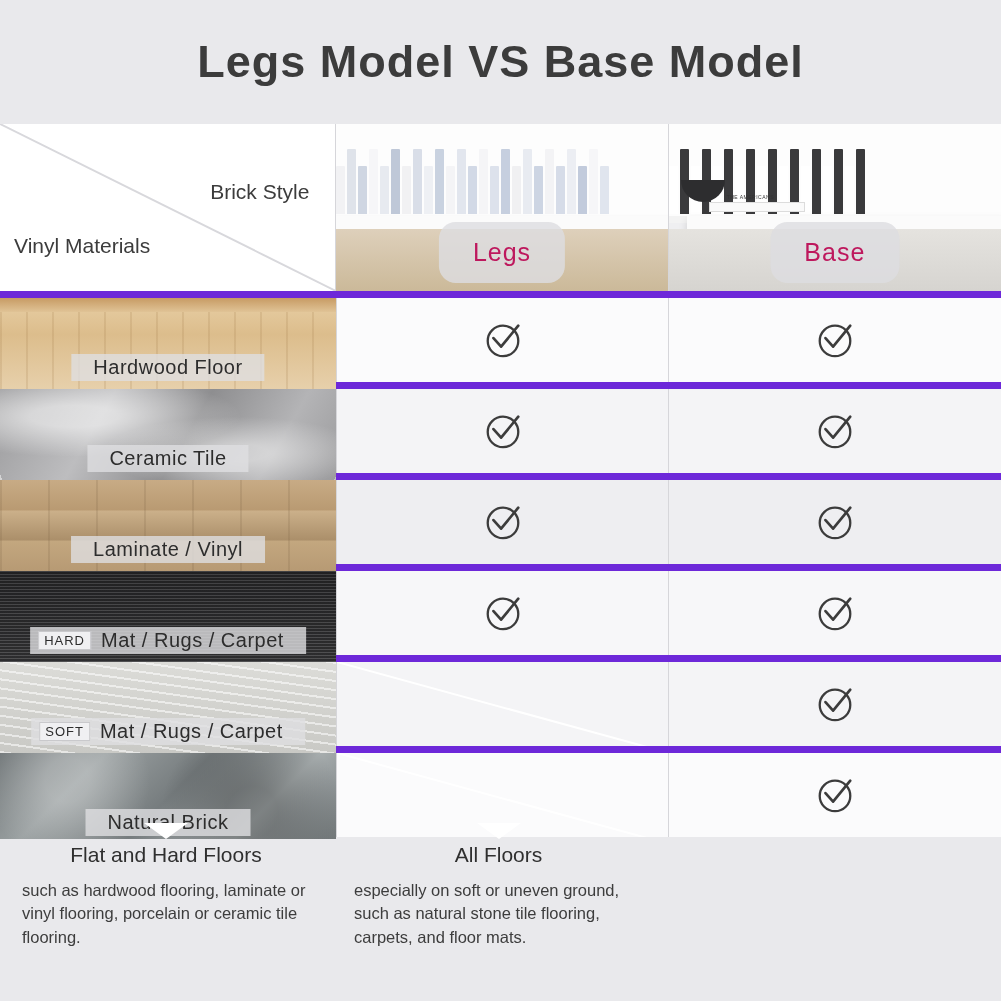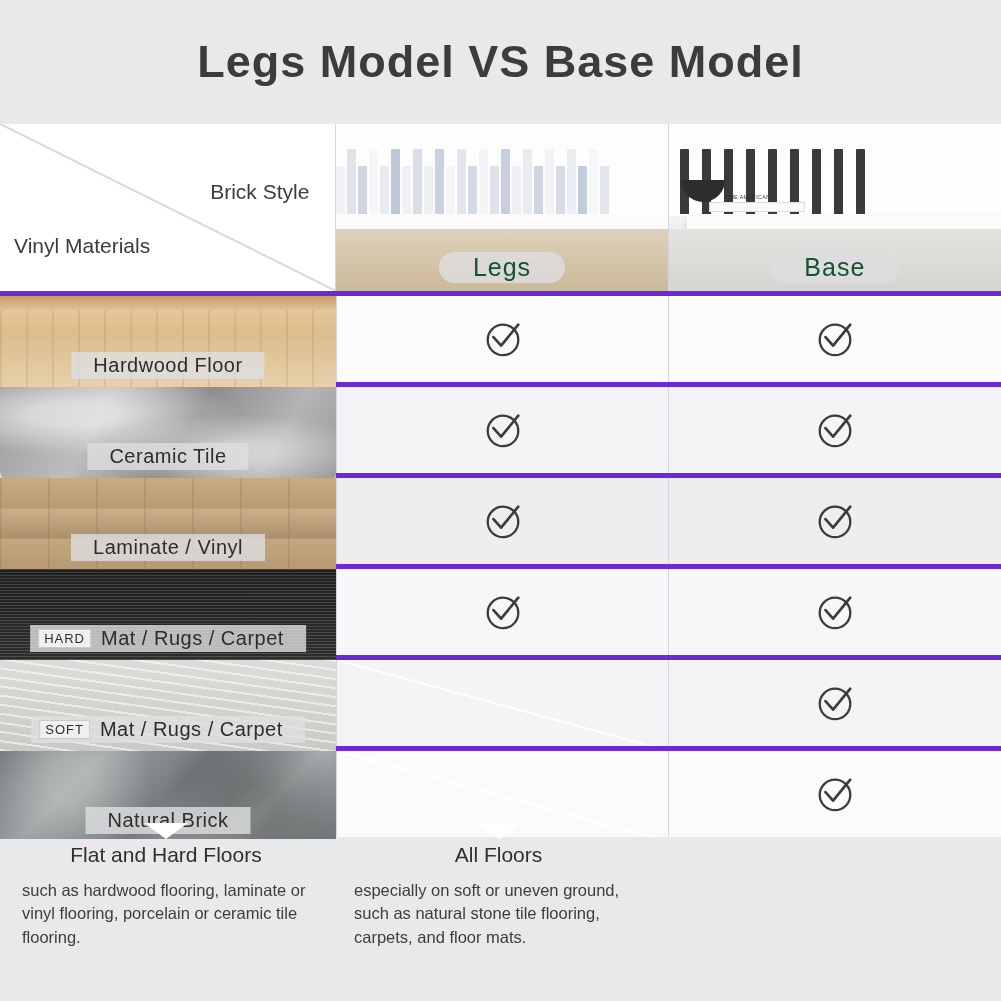--- a/index.html
+++ b/index.html
@@ -111,23 +111,23 @@
     border-left: 1px solid #d6d6da;
   }
   .head-photo.last { width: 333px; }
 
   .photo-caption {
     position: absolute;
     left: 50%;
     transform: translateX(-50%);
     bottom: 8px;
     background: rgba(221,221,224,0.82);
-    padding: 1px 34px;
+    padding: 16px 34px;
     font-size: 25px;
-    color: #14532d;
+    color: #be185d;
     letter-spacing: 1px;
     white-space: nowrap;
     border-radius: 17px;
   }
 
   
   .legs-scene, .base-scene {
     position: absolute;
     inset: 0;
     background: #efeff1;
@@ -310,21 +310,21 @@
   .empty-cell {
     position: relative;
     overflow: hidden;
   }
   .empty-cell .slash {
     position: absolute;
     inset: 0;
   }
 
   .row-sep {
-    border-top: 5px solid #6d28d9;
+    border-top: 7px solid #6d28d9;
   }
 
   
   .footer {
     position: absolute;
     left: 0;
     top: 839px;
     width: 1001px;
     height: 162px;
     display: flex;

